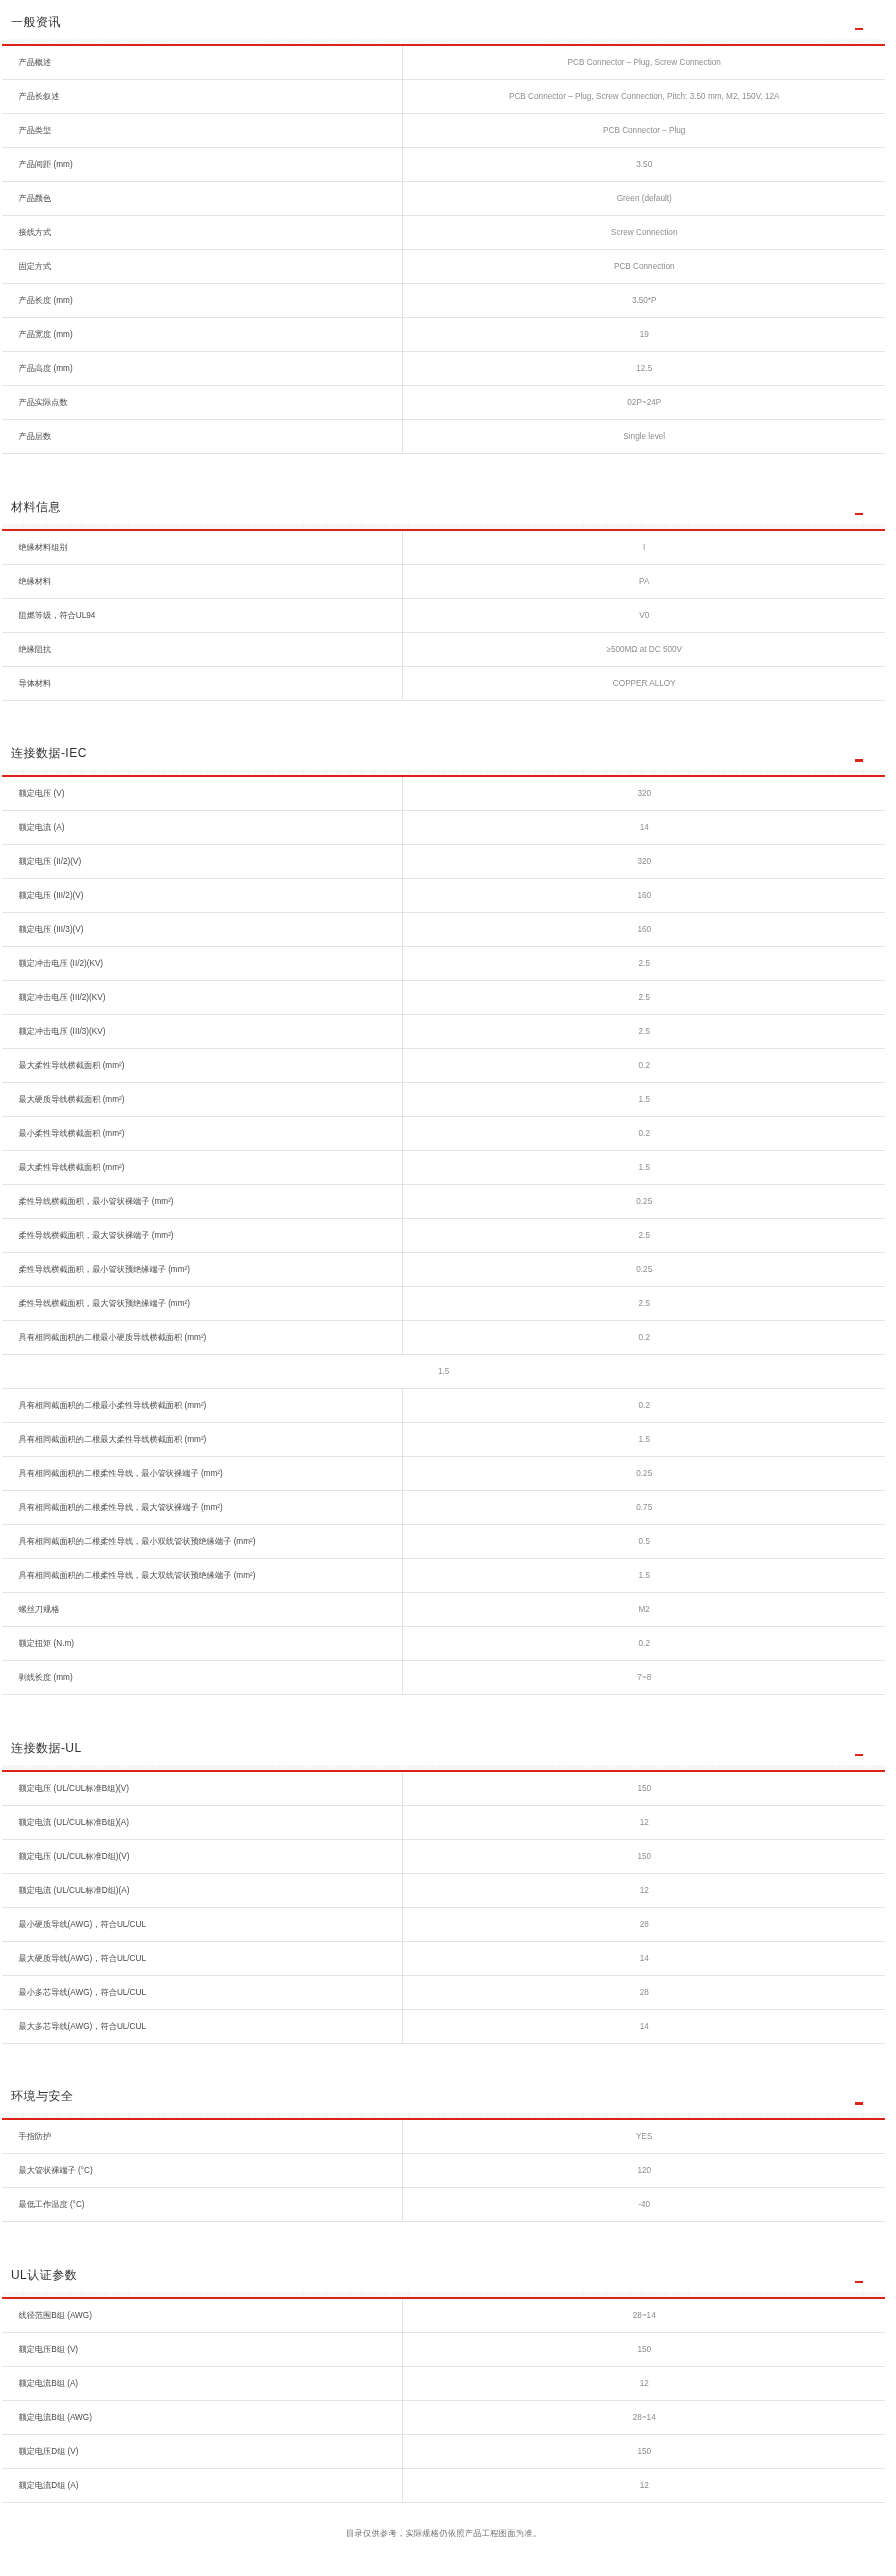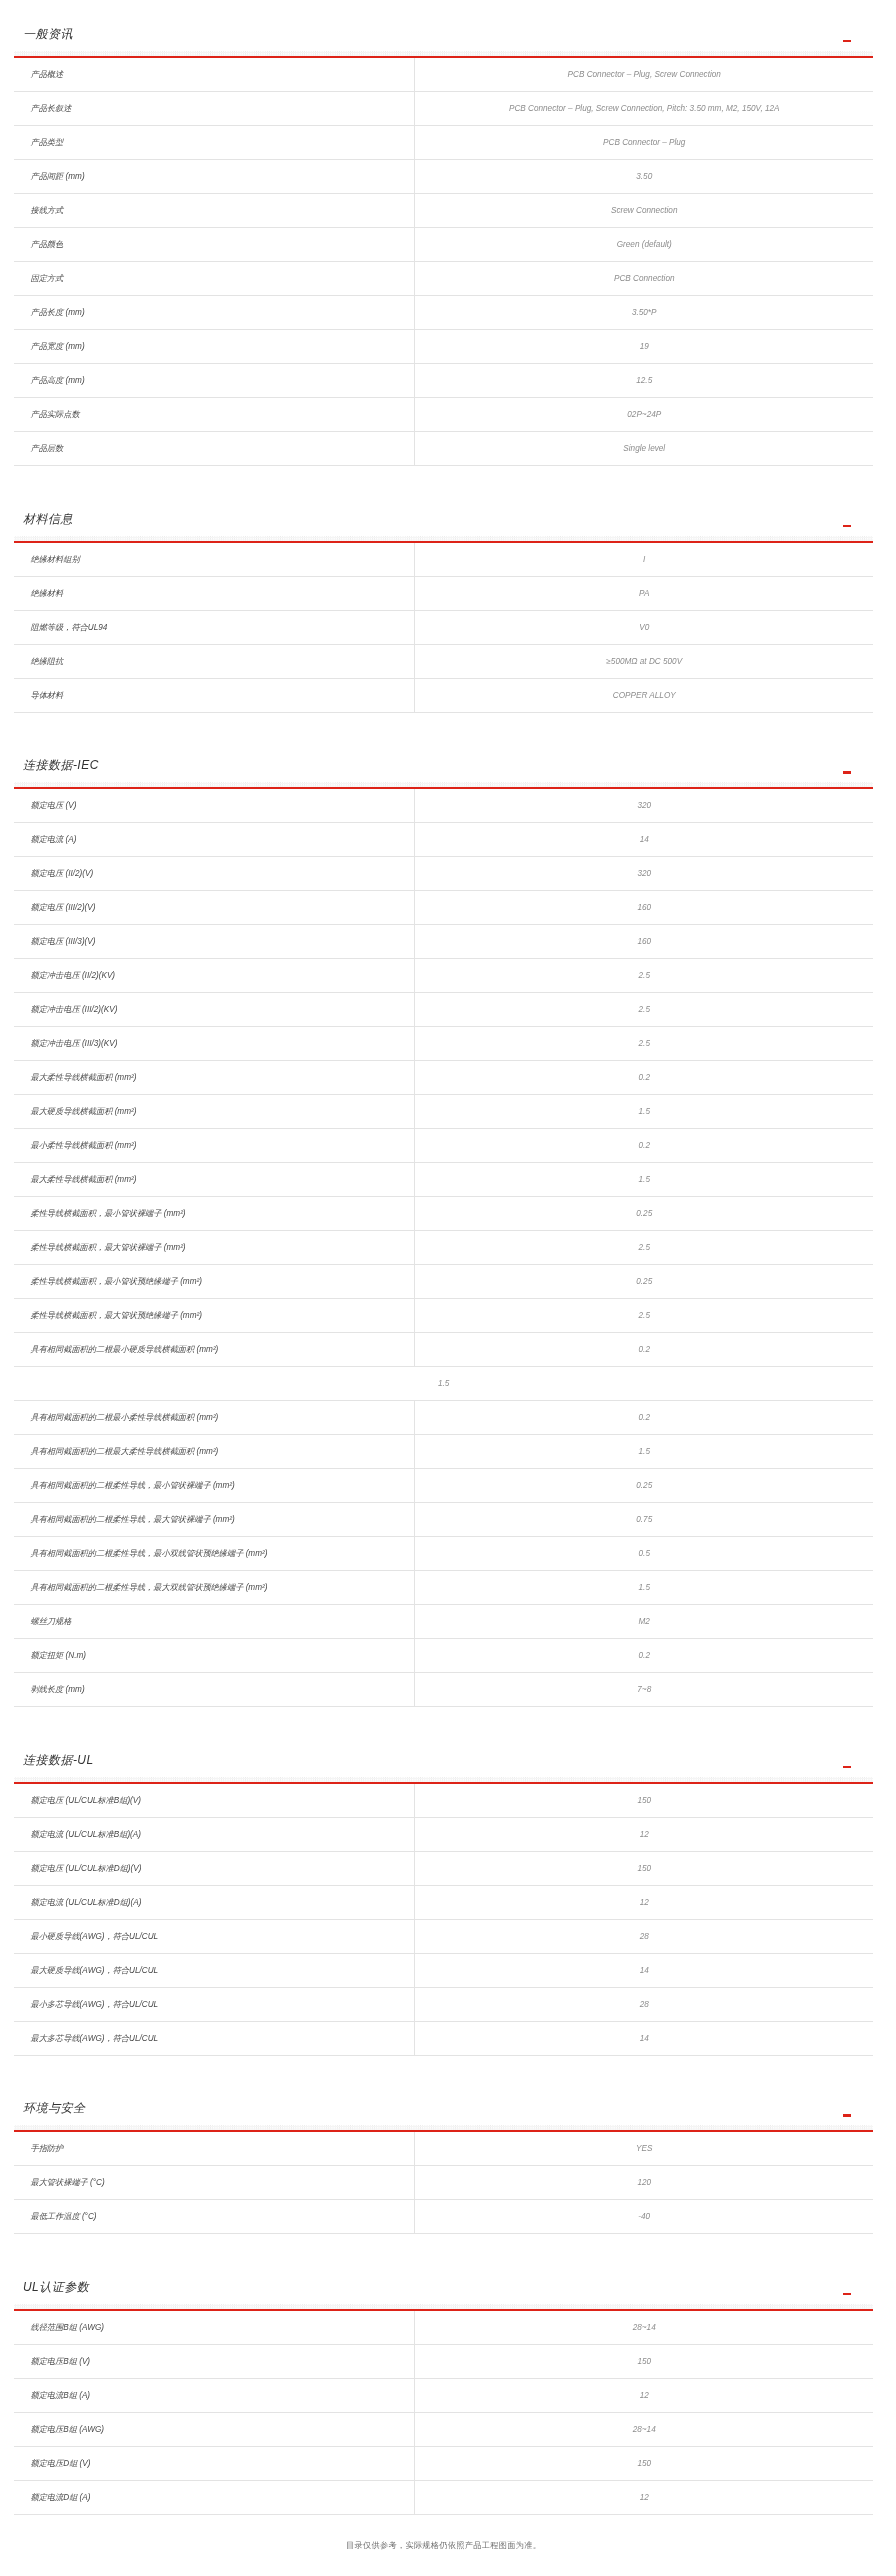--- a/index.html
+++ b/index.html
@@ -5,21 +5,21 @@
   html, body { margin: 0; padding: 0; }
   body {
     width: 897px;
     background: #ffffff;
     font-family: "Liberation Sans", "DejaVu Sans", sans-serif;
     color: #4a4a4a;
     -webkit-font-smoothing: antialiased;
   }
   .page { padding: 7.6px 12px 0 2.2px; }
 
-  .section { margin: 12px; font-style: italic; }
+  .section { margin: 0; }
   .section + .section { margin-top: 38px; }
 
   .section-header {
     position: relative;
     padding: 7.6px 0 8.7px 8.7px;
     height: 15.2px;
   }
   .section-title {
     margin: 0;
     font-size: 12px;
@@ -106,28 +106,28 @@
           </div>
           <div class="row">
             <div class="cell label">产品类型</div>
             <div class="cell value">PCB Connector – Plug</div>
           </div>
           <div class="row">
             <div class="cell label">产品间距 (mm)</div>
             <div class="cell value">3.50</div>
           </div>
           <div class="row">
+            <div class="cell label">产品颜色</div>
+            <div class="cell value">Green (default)</div>
+          </div>
+          <div class="row">
             <div class="cell label">接线方式</div>
             <div class="cell value">Screw Connection</div>
           </div>
           <div class="row">
-            <div class="cell label">产品颜色</div>
-            <div class="cell value">Green (default)</div>
-          </div>
-          <div class="row">
             <div class="cell label">固定方式</div>
             <div class="cell value">PCB Connection</div>
           </div>
           <div class="row">
             <div class="cell label">产品长度 (mm)</div>
             <div class="cell value">3.50*P</div>
           </div>
           <div class="row">
             <div class="cell label">产品宽度 (mm)</div>
             <div class="cell value">19</div>
@@ -371,21 +371,21 @@
           </div>
           <div class="row">
             <div class="cell label">额定电压B组 (V)</div>
             <div class="cell value">150</div>
           </div>
           <div class="row">
             <div class="cell label">额定电流B组 (A)</div>
             <div class="cell value">12</div>
           </div>
           <div class="row">
-            <div class="cell label">额定电压B组 (AWG)</div>
+            <div class="cell label">额定电流B组 (AWG)</div>
             <div class="cell value">28~14</div>
           </div>
           <div class="row">
             <div class="cell label">额定电压D组 (V)</div>
             <div class="cell value">150</div>
           </div>
           <div class="row">
             <div class="cell label">额定电流D组 (A)</div>
             <div class="cell value">12</div>
           </div>

